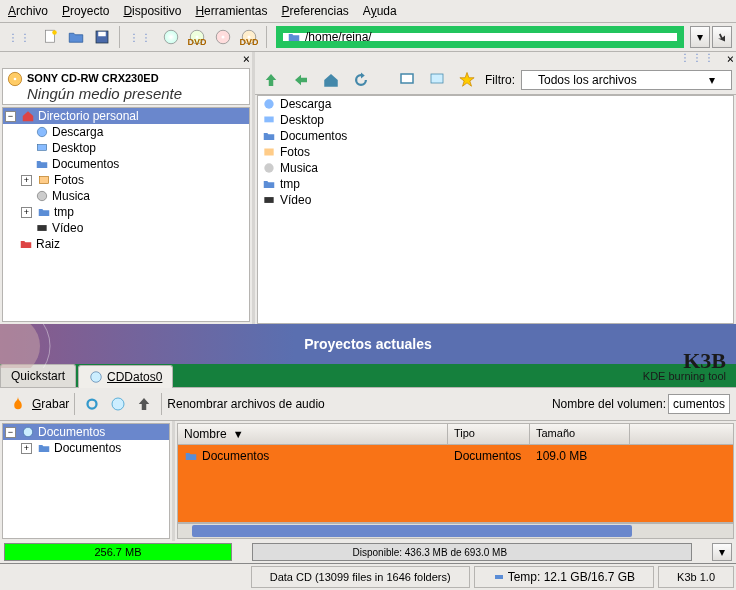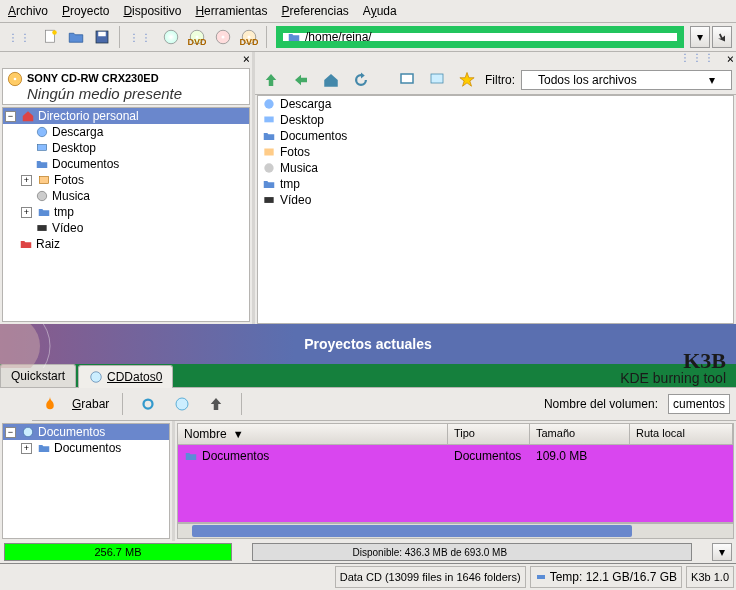--- a/index.html
+++ b/index.html
@@ -30,45 +30,45 @@
 .tree-row .noexp { width: 11px; display: inline-block; }
 .ind1 { padding-left: 18px; }
 .file-toolbar { display: flex; align-items: center; gap: 6px; padding: 2px 4px; border-bottom: 1px solid #b6b4b1; background: #eceae7; }
 .filter-combo { flex: 1; background: #fff; border: 1px solid #999; height: 20px; padding: 0 16px; display: flex; align-items: center; justify-content: space-between; }
 .file-list { flex: 1; background: #fff; border: 1px solid #b6b4b1; margin: 0 2px; overflow: auto; }
 .f-row { display: flex; align-items: center; gap: 4px; padding: 1px 4px; }
 .section-hdr { background: linear-gradient(90deg, #8a5a8a 0%, #5a6fb0 40%, #5a6fb0 100%); color: #fff; padding: 12px 10px; position: relative; display: flex; align-items: center; justify-content: center; }
 .section-hdr .title { font-weight: bold; font-size: 14px; }
 .section-hdr .logo { position: absolute; right: 10px; top: 24px; text-align: right; }
 .section-hdr .logo b { font-size: 22px; color: #1a1a1a; font-family: serif; }
-.section-hdr .logo small { font-size: 14px; color: #1a1a1a; display: block; margin-top: -4px; text-align: right; }
+.section-hdr .logo small { font-size: 11px; color: #1a1a1a; display: block; margin-top: -4px; text-align: right; }
 .tabbar { display: flex; background: #15803d; border-bottom: 1px solid #b6b4b1; }
 .tab { padding: 4px 10px; border: 1px solid #b6b4b1; border-bottom: none; background: #e0ded9; margin-right: 2px; display: flex; align-items: center; gap: 4px; border-radius: 3px 3px 0 0; }
 .tab.active { background: #f0eeea; position: relative; top: 1px; justify-content: flex-end; }
-.proj-toolbar { display: flex; align-items: center; padding: 4px 6px; gap: 10px; border-bottom: 1px solid #b6b4b1; margin-left: 32px; }
+.proj-toolbar { display: flex; align-items: center; padding: 4px 6px; gap: 2px; border-bottom: 1px solid #b6b4b1; }
 .proj-toolbar .lbl { margin-left: auto; }
 .volname { width: 62px; border: 1px solid #999; background: #fff; padding: 2px 4px; }
 .proj-split { display: flex; height: 120px; }
 .proj-left { width: 175px; border-right: 3px solid #d7d5d2; display: flex; flex-direction: column; }
 .proj-right { flex: 1; display: flex; flex-direction: column; }
 .hdr-row { display: flex; background: linear-gradient(#f6f4f1,#ddd9d4); border-bottom: 1px solid #b6b4b1; }
 .hdr-cell { padding: 3px 6px; border-right: 1px solid #b6b4b1; font-size: 11px; }
 .proj-tree { flex: 1; background: #fff; border: 1px solid #b6b4b1; margin: 2px; }
 .proj-tree .tree-row.sel { background: #6a87cc; color: #fff; }
-.tbl { flex: 1; background: #d946ef; border: 1px solid #b6b4b1; margin: 2px 2px 0; position: relative; }
+.tbl { flex: 1; background: #f97316; border: 1px solid #b6b4b1; margin: 2px 2px 0; position: relative; }
 .tbl-row { display: flex; padding: 2px 0; }
 .tbl-cell { padding: 2px 6px; }
 .hscroll { height: 16px; background: #e0ded9; border: 1px solid #b6b4b1; margin: 0 2px 2px; position: relative; }
 .hscroll .thumb { position: absolute; left: 14px; top: 1px; bottom: 1px; width: 440px; background: #6a87cc; border-radius: 2px; }
 .progress { display: flex; align-items: center; padding: 2px 4px; gap: 20px; }
 .progbar { flex: 0 0 228px; height: 18px; background: #ddd; border: 1px solid #888; position: relative; }
 .progbar .fill { position: absolute; left: 0; top: 0; bottom: 0; width: 100%; background: #0f0; }
 .progbar .ptxt { position: absolute; inset: 0; display: flex; align-items: center; justify-content: center; font-size: 11px; }
 .statusbar { display: flex; border-top: 1px solid #888; background: #eceae7; }
-.status-seg { padding: 3px 4px; border: 1px solid #b6b4b1; margin: 2px; font-size: 11px; display: flex; align-items: center; gap: 3px; }
+.status-seg { padding: 3px 18px; border: 1px solid #b6b4b1; margin: 2px; font-size: 11px; display: flex; align-items: center; gap: 3px; }
 .status-seg:first-child { flex: 1; border: none; margin: 2px 0 2px 2px; }
 svg.folder { width: 14px; height: 14px; }
 </style>
 </head>
 <body>
 
 <div class="menubar">
   <span><u>A</u><span>rchivo</span></span>
   <span><u>P</u>royecto</span>
   <span><u>D</u>ispositivo</span>
@@ -354,20 +354,21 @@
       <svg viewBox="0 0 24 24">
         <circle cx="12" cy="12" r="8" fill="#cef" stroke="#39c"></circle>
       </svg>
     </span>
   <span class="icon-btn">
       <svg viewBox="0 0 24 24">
         <path d="M12 4l-7 8h4v8h6v-8h4z" fill="#555"></path>
       </svg>
     </span>
   <span class="tb-sep"></span>
+  <span>Renombrar archivos de audio</span>
   <span class="lbl">Nombre del volumen:</span>
   <input class="volname" value="cumentos" style="">
 </div>
 
 <div class="proj-split">
   <div class="proj-left">
     <div class="proj-tree">
       <div class="tree-row sel">
           <span class="exp">−</span>
           <svg class="folder" viewBox="0 0 24 24">
@@ -383,21 +384,20 @@
           <span>Documentos</span>
         </div>
     </div>
   </div>
   <div class="proj-right">
     <div class="tbl">
       <div class="hdr-row">
         <div class="hdr-cell" style="width:270px"><span>Nombre</span> &nbsp;▼</div>
         <div class="hdr-cell" style="width:82px">Tipo</div>
         <div class="hdr-cell" style="width:100px">Tamaño</div>
-        <div class="hdr-cell" style="flex:1">Ruta local</div>
       </div>
       <div class="tbl-row">
         <div class="tbl-cell" style="width:270px;display:flex;align-items:center;gap:4px">
             <svg class="folder" viewBox="0 0 24 24">
               <path d="M3 7h6l2 2h10v10H3z" fill="#5b8dd6"></path>
             </svg>
             <span>Documentos</span>
           </div>
         <div class="tbl-cell" style="width:82px">Documentos</div>
         <div class="tbl-cell" style="width:100px">109.0 MB</div>

